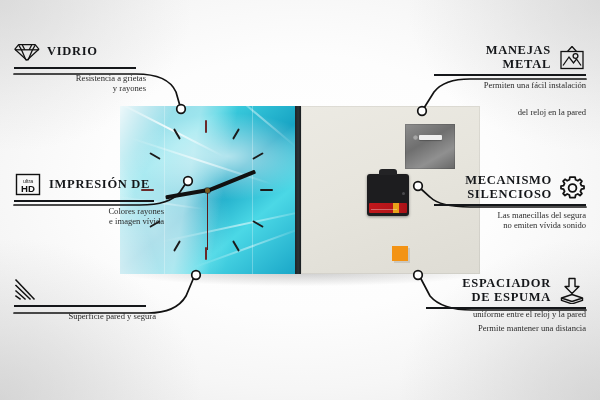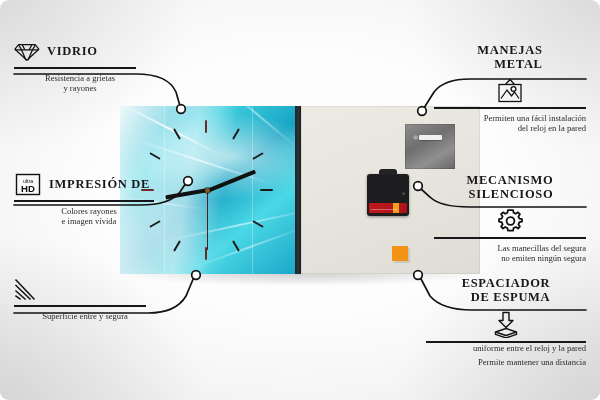--- a/index.html
+++ b/index.html
@@ -4,21 +4,20 @@
 <style>
   html,body{margin:0;padding:0;}
   body{
     width:600px;height:400px;overflow:hidden;
     font-family:"Liberation Serif", serif;
     background:#ffffff;
   }
   #stage{position:relative;width:600px;height:400px;overflow:hidden;
     background:
       radial-gradient(ellipse 520px 340px at 50% 46%, #ffffff 0%, #fdfdfd 38%, #f6f6f6 60%, #ececec 80%, #e2e2e2 100%);
-    border-radius: 9px;
   }
   .corner-shade{position:absolute;pointer-events:none;}
   .cs-tl{left:0;top:0;width:190px;height:150px;background:radial-gradient(ellipse at 0% 0%, rgba(205,205,205,.55) 0%, rgba(205,205,205,0) 72%);}
   .cs-tr{right:0;top:0;width:190px;height:150px;background:radial-gradient(ellipse at 100% 0%, rgba(205,205,205,.55) 0%, rgba(205,205,205,0) 72%);}
   .cs-bl{left:0;bottom:0;width:200px;height:160px;background:radial-gradient(ellipse at 0% 100%, rgba(200,200,200,.6) 0%, rgba(200,200,200,0) 72%);}
   .cs-br{right:0;bottom:0;width:200px;height:160px;background:radial-gradient(ellipse at 100% 100%, rgba(200,200,200,.6) 0%, rgba(200,200,200,0) 72%);}
 
   
   #product{position:absolute;left:120px;top:106px;width:360px;height:168px;}
   .clock-panel{position:absolute;left:0;top:0;width:175px;height:168px;overflow:hidden;
@@ -70,22 +69,22 @@
   
   .callout{position:absolute;}
   .co-head{display:flex;align-items:center;gap:7px;}
   .co-title{font-size:12.5px;line-height:13.5px;letter-spacing:.7px;color:#15171a;
     font-family:"Liberation Serif", serif;font-weight:700;text-transform:uppercase;}
   .co-rule{height:1.6px;background:#15171a;margin-top:3px;}
   .co-desc{font-size:8.6px;line-height:10.6px;color:#2b2b2b;margin-top:4px;
     font-family:"Liberation Serif", serif;}
   .left .co-head{justify-content:flex-start;}
   .left .co-title{text-align:left;}
-  .left .co-desc{text-align:center;}
-  .right .co-head{justify-content:flex-end;flex-direction:column;}
+  .left .co-desc{text-align:right;}
+  .right .co-head{justify-content:flex-end;}
   .right .co-title{text-align:right;}
   .right .co-desc{text-align:right;}
   .ico{flex:0 0 auto;display:block;}
 
   
   #lines{position:absolute;left:0;top:0;width:600px;height:400px;pointer-events:none;}
 </style>
 </head>
 <body>
 
@@ -210,59 +209,59 @@
       <svg class="ico" width="26" height="24" viewBox="0 0 26 24">
         <g stroke="#111" stroke-width="1.5" stroke-linecap="square">
           <path d="M2,2 L20,21"></path>
             <path d="M2,7.5 L16,21"></path>
             <path d="M2,13 L11,21"></path>
             <path d="M2,18 L6,21"></path>
         </g>
       </svg>
     </div>
     <div class="co-rule" style="width:132px;"></div>
-    <div class="co-desc">Superficie entre y segura</div>
+    <div class="co-desc">Superficie pared y segura</div>
   </div>
 
   <div class="callout right" style="right:14px;top:44px;width:152px;">
     <div class="co-head">
       <div>
         <div class="co-title">MANEJAS</div>
         <div class="co-title">METAL</div>
       </div>
       <svg class="ico" width="28" height="26" viewBox="0 0 28 26">
         <g fill="none" stroke="#111" stroke-width="1.3">
           <path d="M14,1.5 L9.5,6.5 M14,1.5 L18.5,6.5"></path>
           <rect x="3" y="6.5" width="22" height="17"></rect>
           <path d="M5,20.5 L11,12 L15.5,18 L18.5,14 L23,20.5"></path>
           <circle cx="17.5" cy="11" r="2.4"></circle>
         </g>
       </svg>
     </div>
     <div class="co-rule" style="width:152px;"></div>
     <div class="co-desc">Permiten una fácil instalación</div>
-    <div class="co-desc" style="margin-top:0;">del reloj en la pared</div>
+    <div class="co-desc" style="margin-top:17px;">del reloj en la pared</div>
   </div>
 
   <div class="callout right" style="right:14px;top:174px;width:152px;">
     <div class="co-head">
       <div>
         <div class="co-title">MECANISMO</div>
         <div class="co-title">SILENCIOSO</div>
       </div>
       <svg class="ico" width="27" height="26" viewBox="0 0 27 26">
         <g fill="none" stroke="#111" stroke-width="1.8" stroke-linejoin="round">
           <path d="M13.5,2.2 l2.6,0 0.5,2.6 2.2,1 2.2,-1.5 1.9,1.9 -1.5,2.2 1,2.2 2.6,0.5 0,2.6 -2.6,0.5 -1,2.2 1.5,2.2 -1.9,1.9 -2.2,-1.5 -2.2,1 -0.5,2.6 -2.6,0 -2.6,0 -0.5,-2.6 -2.2,-1 -2.2,1.5 -1.9,-1.9 1.5,-2.2 -1,-2.2 -2.6,-0.5 0,-2.6 2.6,-0.5 1,-2.2 -1.5,-2.2 1.9,-1.9 2.2,1.5 2.2,-1 0.5,-2.6 z"></path>
           <circle cx="13.5" cy="13" r="3.9"></circle>
         </g>
       </svg>
     </div>
     <div class="co-rule" style="width:152px;"></div>
     <div class="co-desc">Las manecillas del segura</div>
-    <div class="co-desc" style="margin-top:0;">no emiten ningún segura</div>
+    <div class="co-desc" style="margin-top:0;">no emiten vívida sonido</div>
   </div>
 
   <div class="callout right" style="right:14px;top:277px;width:160px;">
     <div class="co-head">
       <div>
         <div class="co-title">ESPACIADOR</div>
         <div class="co-title">DE ESPUMA</div>
       </div>
       <svg class="ico" width="28" height="27" viewBox="0 0 28 27">
         <g fill="none" stroke="#111" stroke-width="1.4" stroke-linejoin="round">

